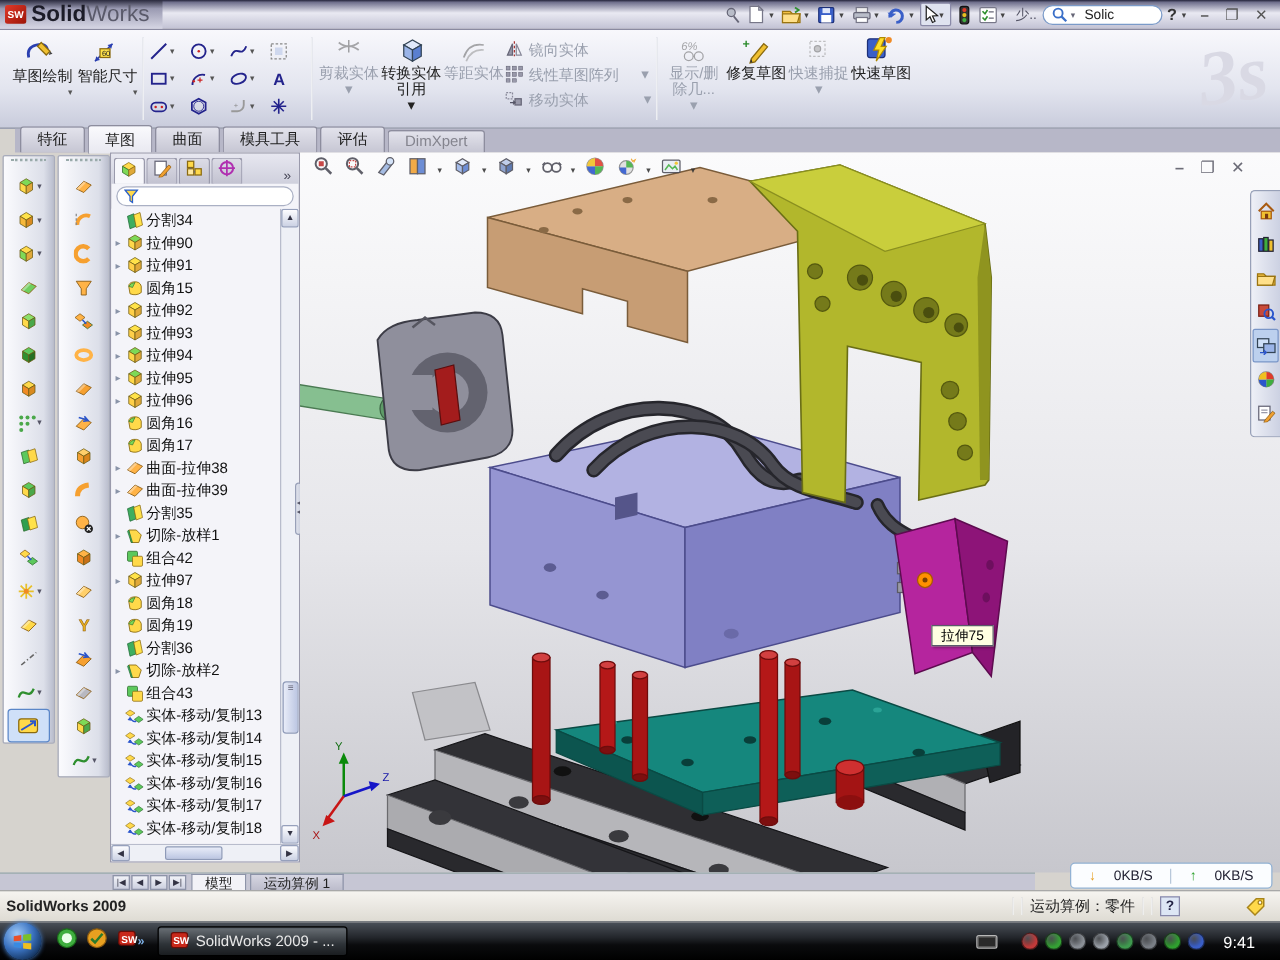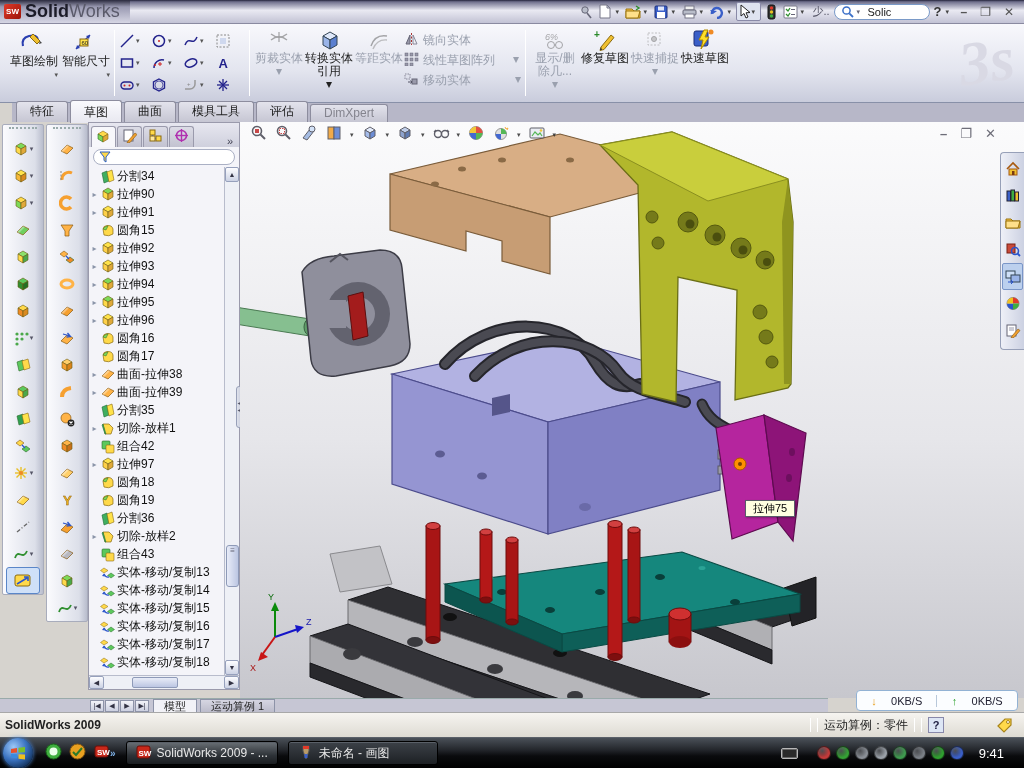--- a/index.html
+++ b/index.html
@@ -1401,28 +1401,20 @@
       </div>
     <span class="qlmore">»</span>
     <div id="taskbuttons" style="display:flex;">
         <div class="taskbtn active">
      <span><svg width="16" height="16">
               <rect x="1" y="2" width="13" height="12" rx="2" fill="#c8281a" stroke="#6a0e08"></rect>
               <text x="2.5" y="11.5" font-size="8" fill="#fff" font-weight="bold">SW</text>
             </svg></span>
           <span>SolidWorks 2009 - ...</span>
         </div>
-        <div class="taskbtn">
-     <span><svg width="16" height="16">
-              <path d="M5,2 h6 v5 l-3,8 -3,-8 Z" fill="#b89a6a" stroke="#555"></path>
-              <rect x="5" y="2" width="6" height="3" fill="#e03a2a"></rect>
-              <rect x="6.5" y="10" width="3" height="4" fill="#3a5fc8"></rect>
-            </svg></span>
-          <span>未命名 - 画图</span>
-        </div>
       </div>
     <div class="tray">
       <div class="kbd"></div>
       <span id="trayicons" style="display:flex;gap:5px;">
           <span class="trayic" style="background:radial-gradient(circle at 35% 30%, #fff3, #c23a3a 60%);border:1px solid #0008"></span>
           <span class="trayic" style="background:radial-gradient(circle at 35% 30%, #fff3, #35a035 60%);border:1px solid #0008"></span>
           <span class="trayic" style="background:radial-gradient(circle at 35% 30%, #fff3, #8a8f96 60%);border:1px solid #0008"></span>
           <span class="trayic" style="background:radial-gradient(circle at 35% 30%, #fff3, #9aa0a8 60%);border:1px solid #0008"></span>
           <span class="trayic" style="background:radial-gradient(circle at 35% 30%, #fff3, #3f9a4f 60%);border:1px solid #0008"></span>
           <span class="trayic" style="background:radial-gradient(circle at 35% 30%, #fff3, #7a7f86 60%);border:1px solid #0008"></span>

